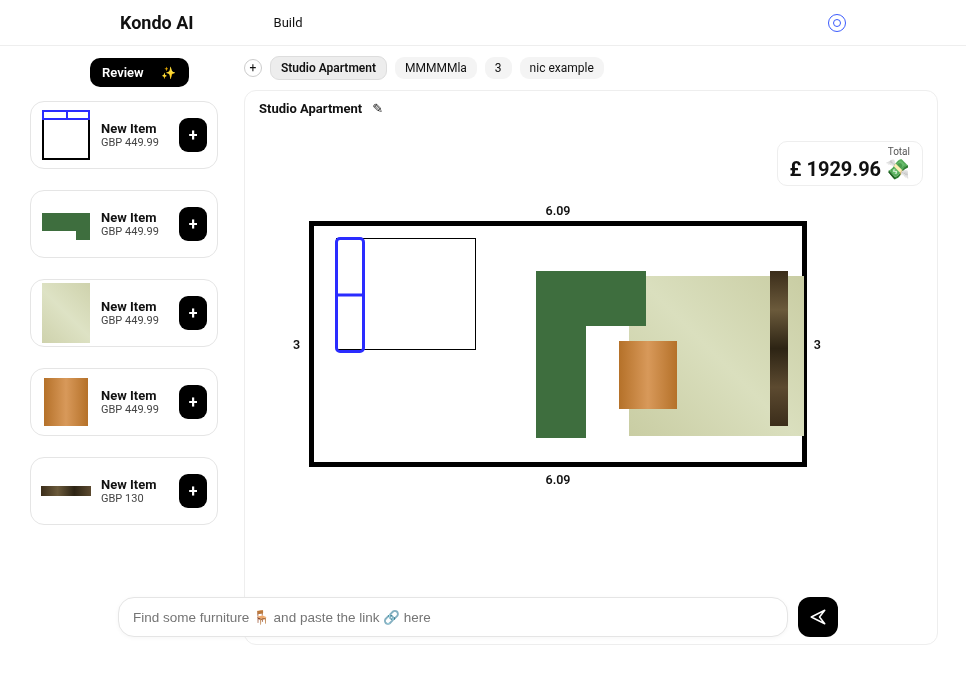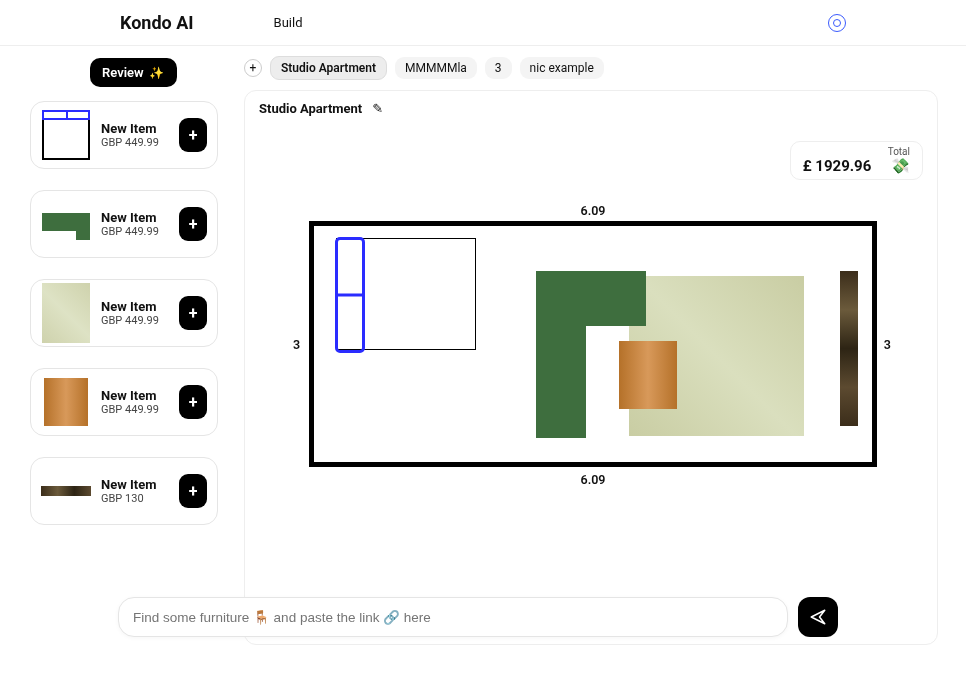--- a/index.html
+++ b/index.html
@@ -47,21 +47,21 @@
   .sidebar {
     width: 230px;
     padding: 12px 12px 0 30px;
     position:relative;
   }
   .review-btn {
     background:#000; color:#fff;
     font-size:13px; font-weight:600;
     padding:7px 12px; border-radius:10px;
     display:inline-flex;align-items:center;
-    gap:6px;
+    gap:18px;
     margin-left:60px;
     margin-bottom:14px;
     cursor:pointer;
   }
   .sparkle-icon{font-size:12px;}
   .item-card{
     border:1px solid #e5e5e5;
     border-radius:14px;
     padding:8px 10px;
     display:flex;align-items:center;
@@ -146,23 +146,23 @@
     width:24px;height:24px;border-radius:50%;background:#fff;border:1px solid #ddd;
     display:flex;align-items:center;justify-content:center;font-size:13px;
     position:absolute; right:-4px; top:22px;
   }
   .total-box{
     position:absolute;top:50px;right:14px;
     background:#fff;border:1px solid #eee;border-radius:10px;
     padding:4px 12px;text-align:right;
   }
   .total-label{font-size:10px;color:#555;}
-  .total-value{font-size:15px;font-weight:700;display:flex;align-items:center;gap:20px;}
-  
-  .room-area{position:absolute;left:64px;top:130px;width:568px;height:246px;}
+  .total-value{font-size:20px;font-weight:700;display:flex;align-items:center;gap:4px;}
+  
+  .room-area{position:absolute;left:64px;top:130px;width:498px;height:246px;}
   .room{position:absolute;inset:0;border:5px solid #000;background:#fff;}
   .dim{position:absolute;font-size:12.5px;font-weight:600;}
   .dim.top{left:50%;top:-18px;transform:translateX(-50%);}
   .dim.bottom{left:50%;bottom:-20px;transform:translateX(-50%);}
   .dim.left{left:-16px;top:50%;transform:translateY(-50%);}
   .dim.right{right:-14px;top:50%;transform:translateY(-50%);}
   
   .f-bed{position:absolute;left:22px;top:12px;width:140px;height:112px;border:1.5px solid #000;background:#fff;}
   .f-bed .pillows{position:absolute;left:-2px;top:-2px;height:116px;width:30px;border:3px solid #2a2cff;border-radius:5px;}
   .f-bed .pillows::after{content:"";position:absolute;left:-1px;right:-1px;top:50%;height:3px;background:#2a2cff;transform:translateY(-50%);}

